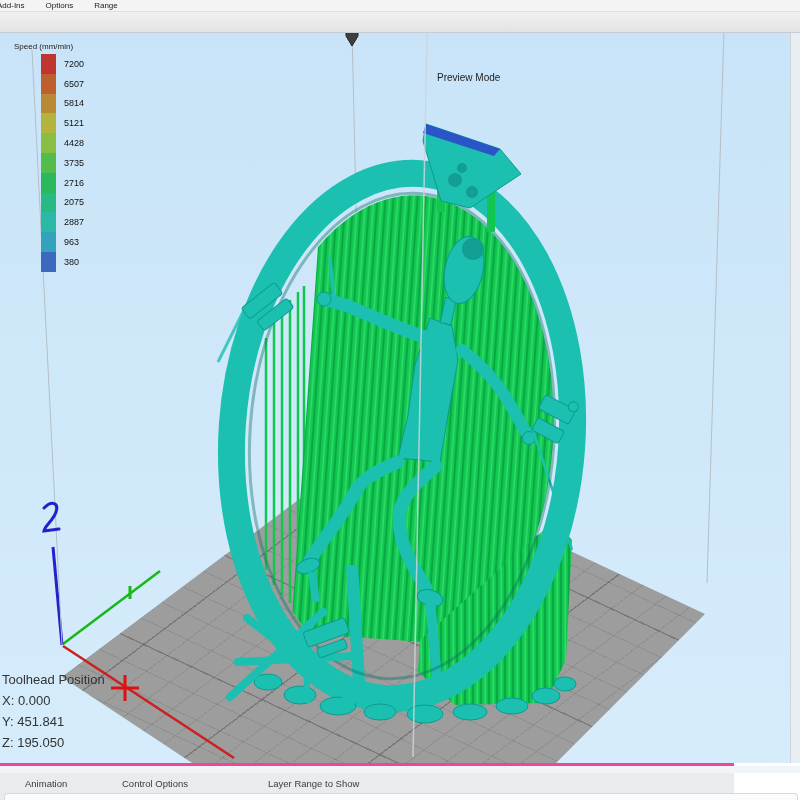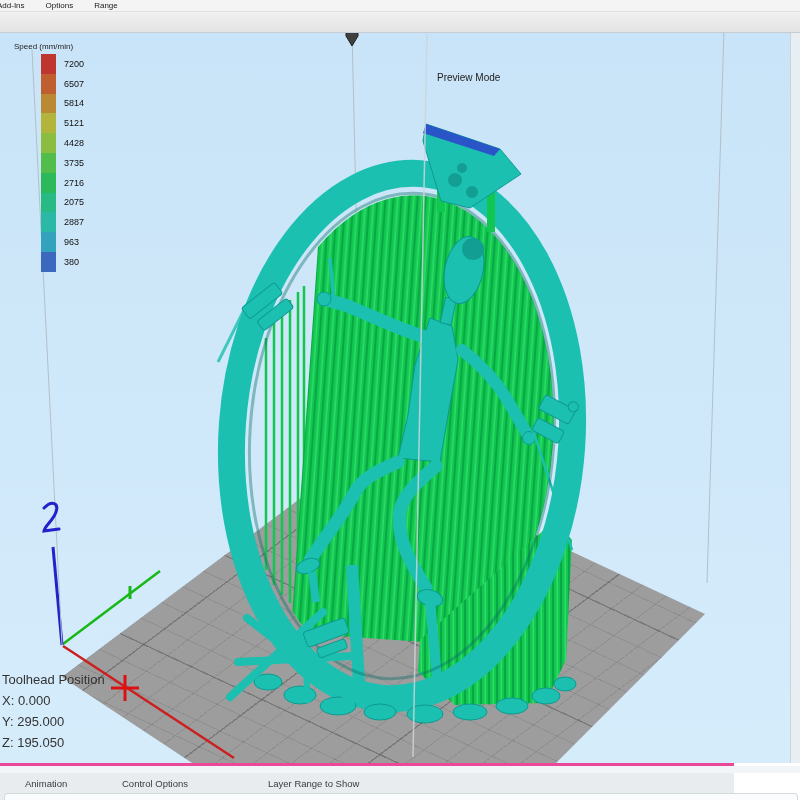--- a/index.html
+++ b/index.html
@@ -253,21 +253,21 @@
       <div class="lswatch" style="background: rgb(60, 105, 189);"></div>
       <span class="lval">380</span>
     </div>
 </div>
 
 <div class="overlay previewmode">Preview Mode</div>
 
 <div class="overlay toolhead">
   <div>Toolhead Position</div>
   <div>X: 0.000</div>
-  <div>Y: 295.000</div>
+  <div>Y: 451.841</div>
   <div>Z: 195.050</div>
 </div>
 
 <div class="rightstrip"></div>
 
 <div class="bottompanel">
   <div class="bp-top"></div>
   <div class="bp-label" style="left:25px">Animation</div>
   <div class="bp-label" style="left:122px">Control Options</div>
   <div class="bp-label" style="left:268px">Layer Range to Show</div>

